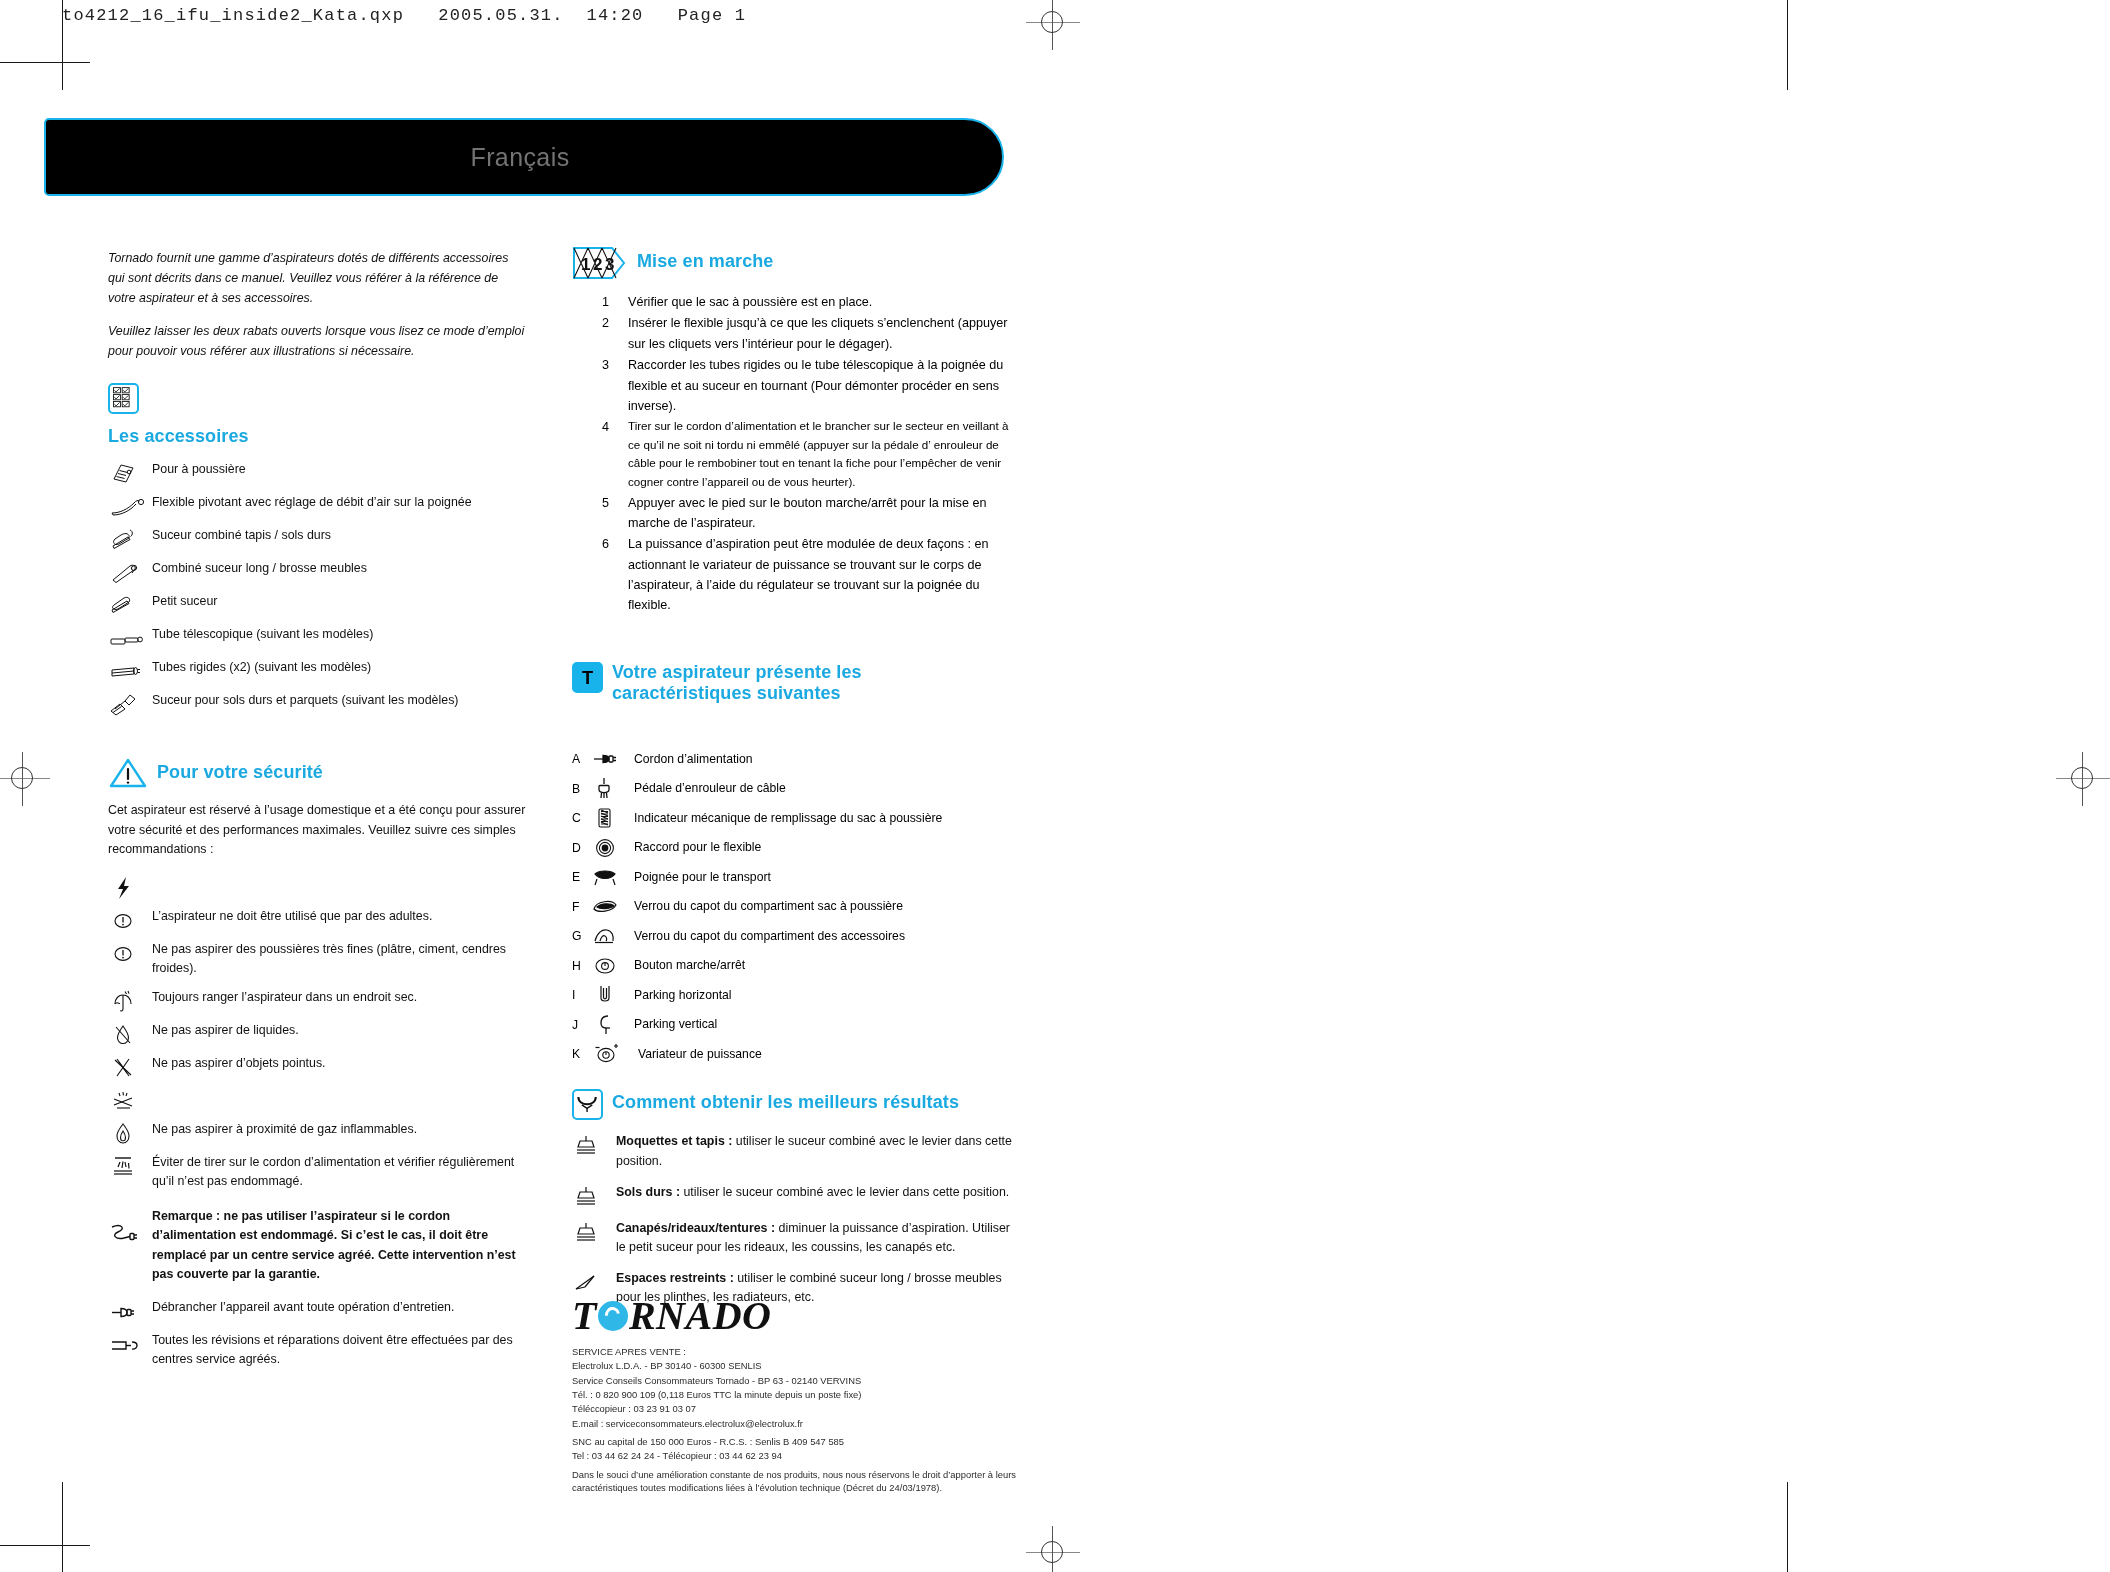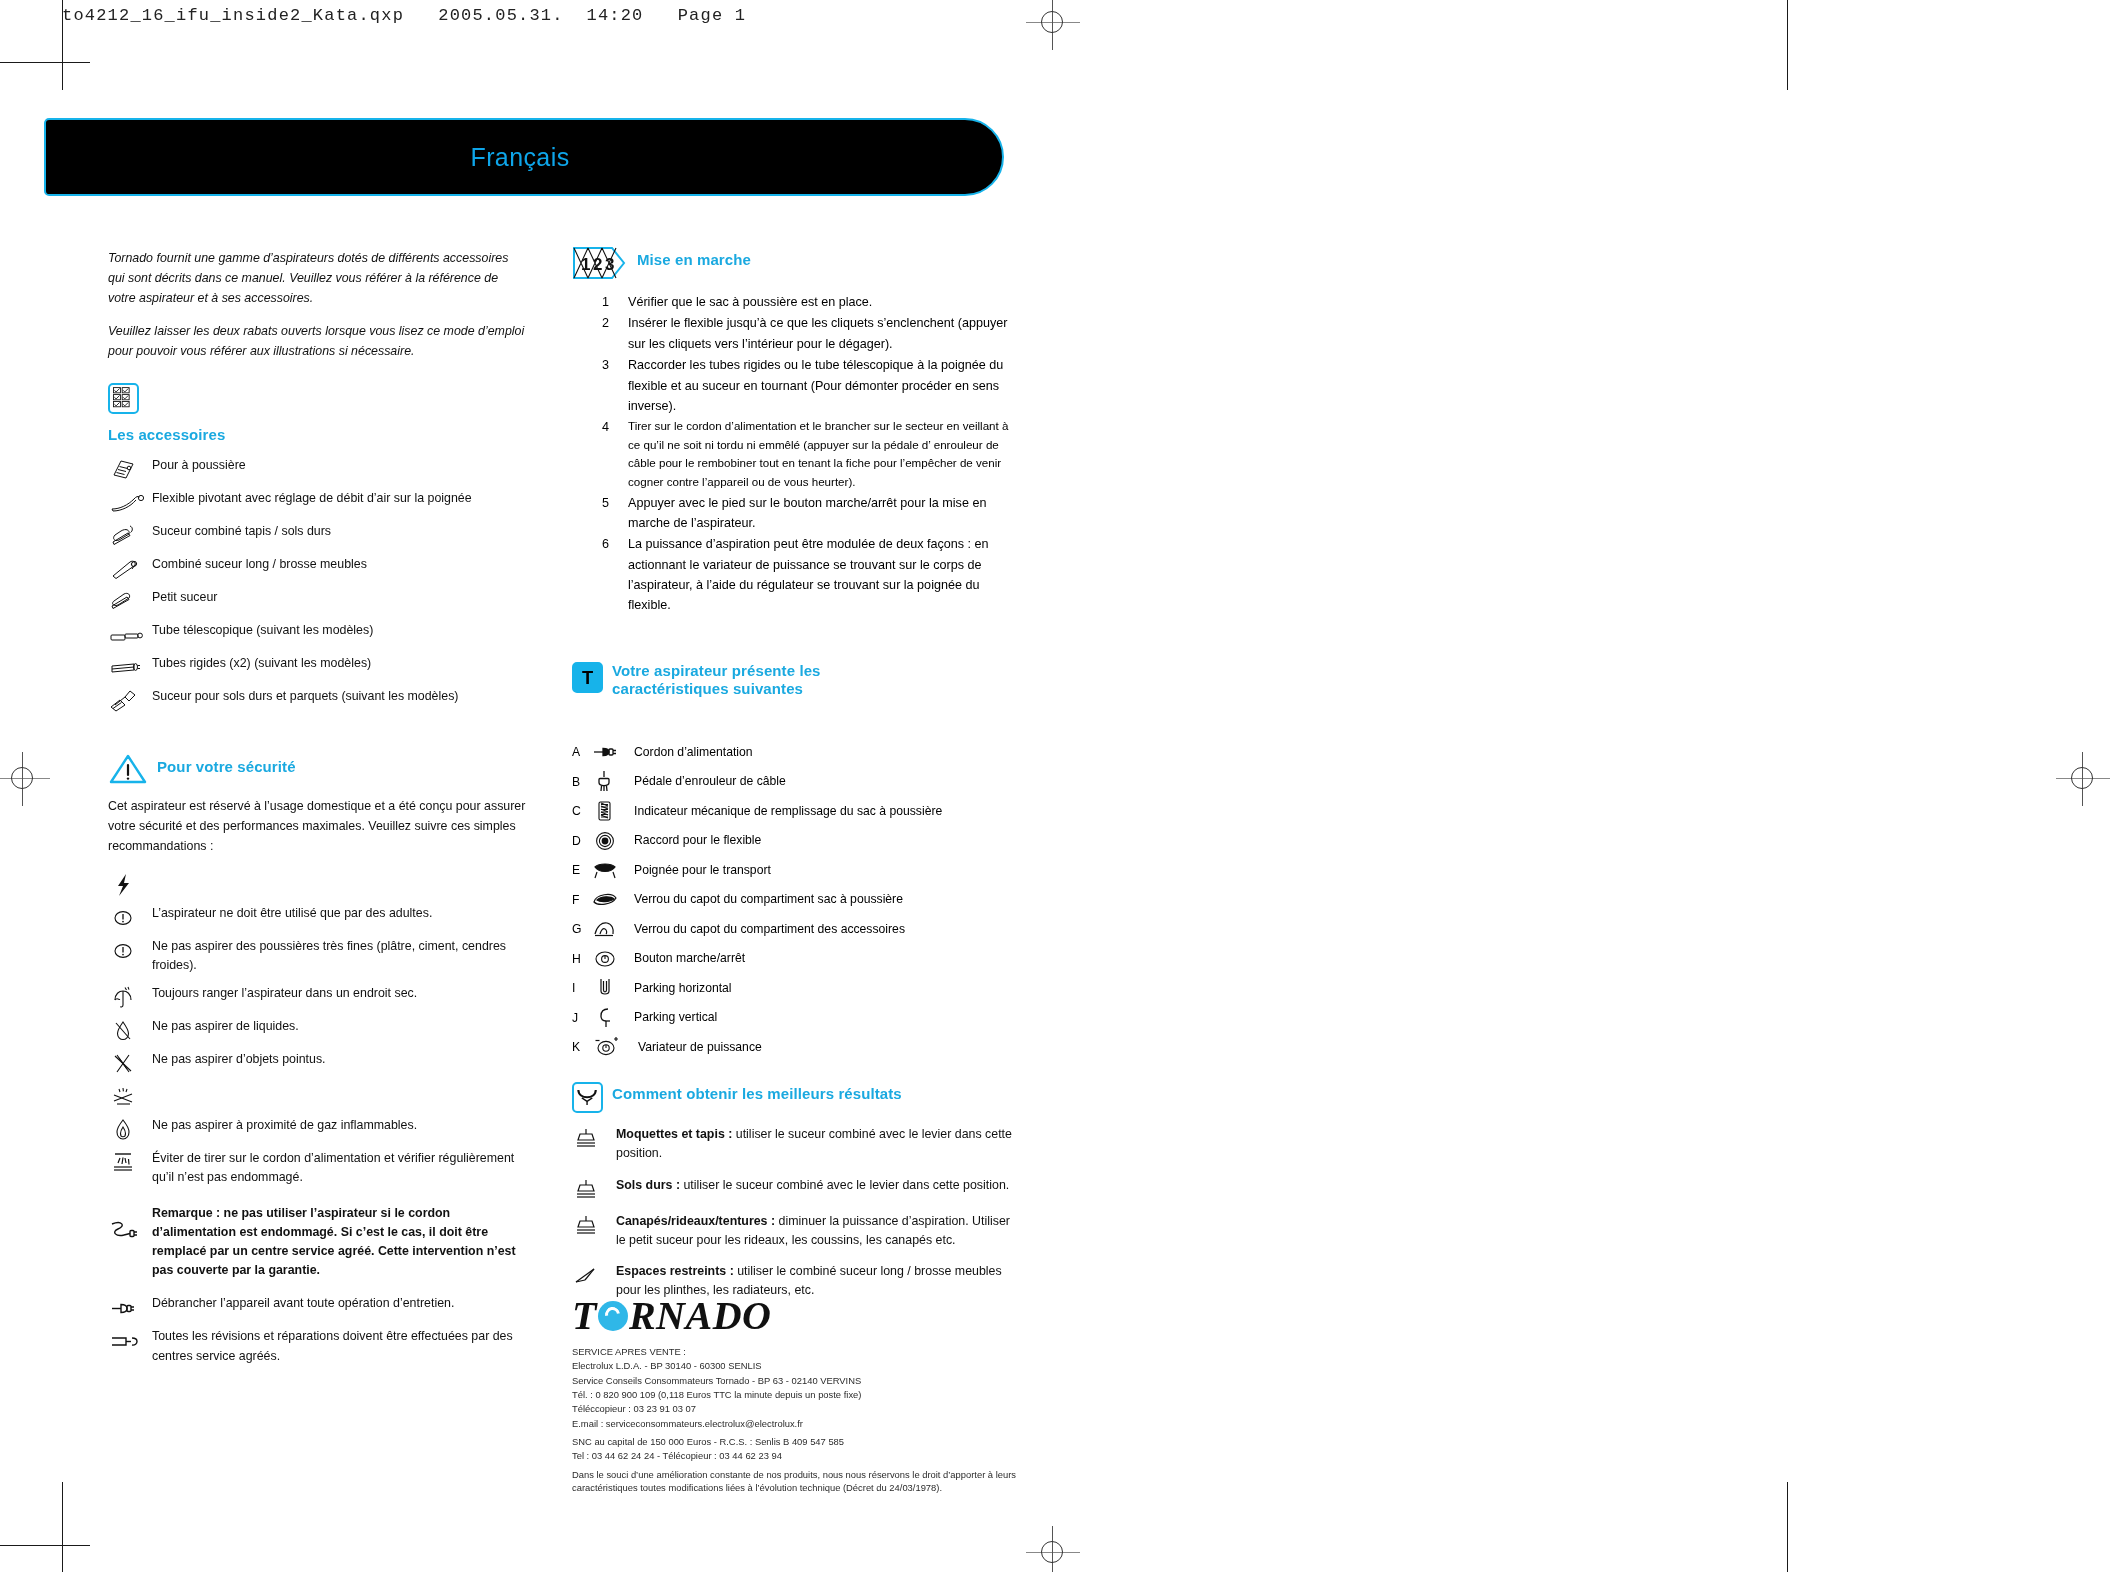--- a/index.html
+++ b/index.html
@@ -32,37 +32,37 @@
   .banner{
     position:absolute;left:44px;top:118px;width:960px;height:78px;
     background:#000;
     border:2px solid #17b3ea;
     border-top-left-radius:6px;border-bottom-left-radius:6px;
     border-top-right-radius:46px;border-bottom-right-radius:46px;
     box-sizing:border-box;
   }
   .banner-title{
     position:absolute;left:0;right:0;top:50%;transform:translateY(-50%);
-    text-align:center;color:#0ea5e9;font-size:25px;letter-spacing:.4px;
+    text-align:center;color:#737373;font-size:25px;letter-spacing:.4px;
     padding-right:8px;
   }
 
   
   .col{position:absolute;}
   .col-left{left:108px;top:248px;width:420px;}
   .col-right{left:572px;top:248px;width:440px;}
 
   .intro{
     font-style:italic;font-size:12.4px;line-height:1.62;color:#111;margin:0 0 13px 0;
   }
 
   
   .sec-head{display:flex;align-items:flex-start;gap:9px;margin:0 0 12px 0;}
   .sec-title{
-    color:#1aa9e0;font-weight:bold;font-size:15px;line-height:1.18;
+    color:#1aa9e0;font-weight:bold;font-size:18px;line-height:1.18;
     letter-spacing:.1px;padding-top:3px;
   }
   .sec-title.tight{padding-top:0;}
 
   .boxicon{
     width:31px;height:31px;flex:0 0 31px;border:2px solid #17b3ea;border-radius:5px;
     position:relative;box-sizing:border-box;background:#fff;
   }
   .boxicon.filled{background:#17b3ea;}
 

